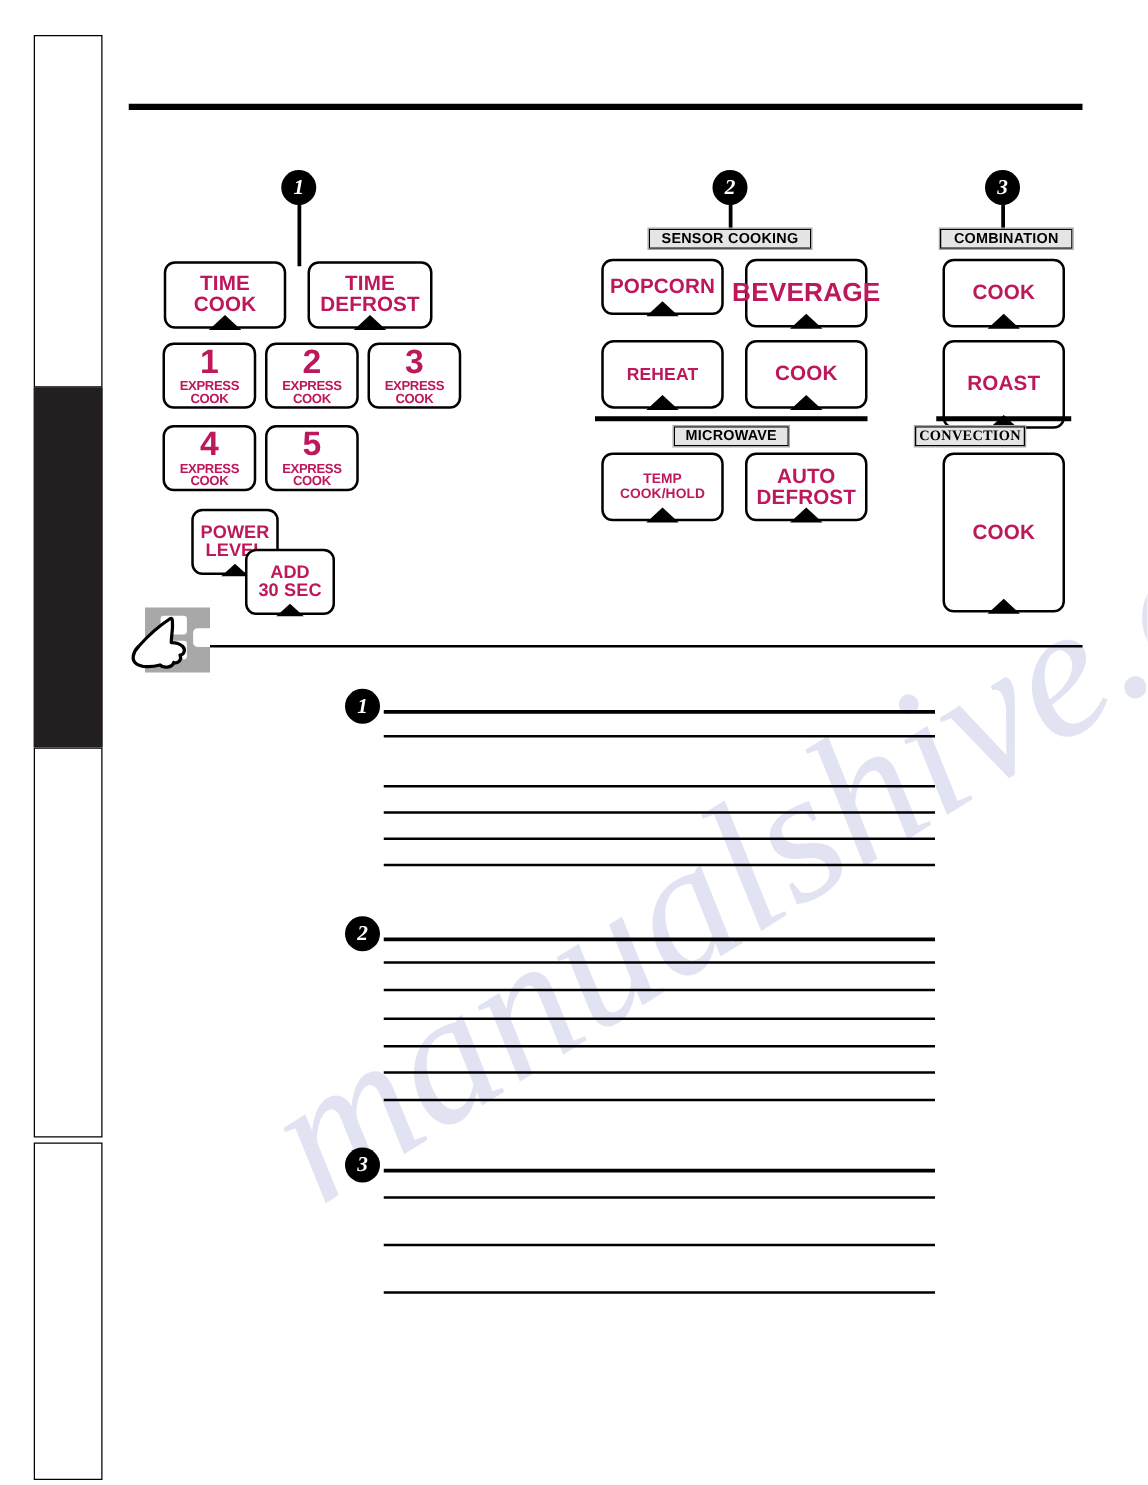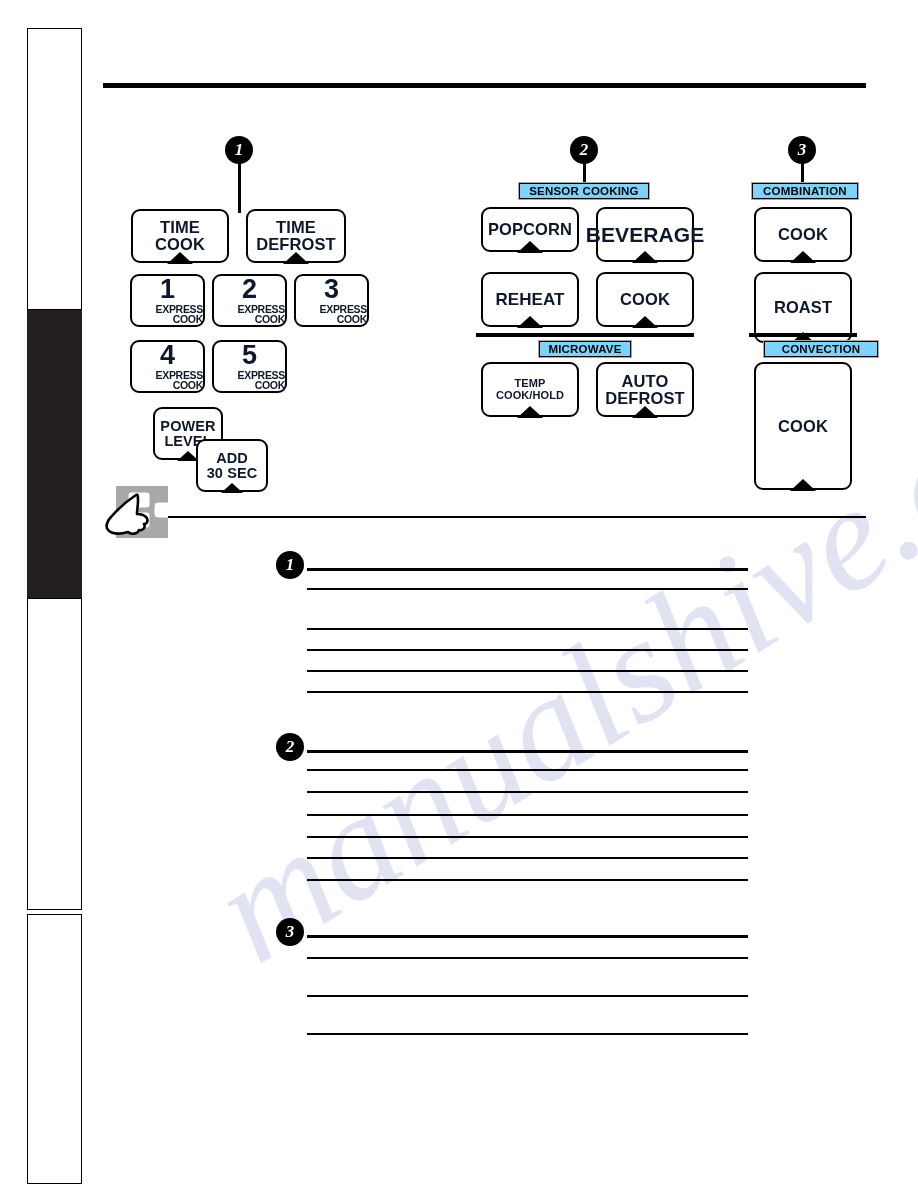--- a/index.html
+++ b/index.html
@@ -24,41 +24,41 @@
   .badge{position:absolute;width:28px;height:28px;border-radius:50%;
          background:#000;color:#fff;display:flex;align-items:center;justify-content:center;
          font-family:"Liberation Serif", serif;font-style:italic;font-weight:700;
          font-size:17px;line-height:1;}
   .badge span{transform:translate(0px,-1px);}
   .leader{position:absolute;width:2.6px;background:#000;}
 
   
   .key{position:absolute;box-sizing:border-box;background:#fff;border:2.6px solid #000;
        border-radius:9px;display:flex;flex-direction:column;align-items:center;
-       justify-content:center;text-align:right;color:#0f172a;font-weight:700;
+       justify-content:center;text-align:center;color:#be185d;font-weight:700;
        letter-spacing:.1px;}
   .key .ln{display:block;line-height:1.02;white-space:nowrap;}
   
   .key.notch::after{
     content:"";position:absolute;left:50%;bottom:-2.6px;transform:translateX(-50%);
     width:0;height:0;border-left:13px solid transparent;border-right:13px solid transparent;
     border-bottom:12px solid #000;
   }
   .key.notch.small::after{
     border-left-width:11px;border-right-width:11px;border-bottom-width:10px;
   }
 
   
   .key.express{justify-content:flex-start;padding-top:1px;}
   .key.express .num{font-size:27px;line-height:.96;font-weight:700;letter-spacing:0;}
   .key.express .sub{font-size:10.5px;line-height:1;font-weight:700;letter-spacing:-.3px;
                     margin-top:1px;}
 
   
-  .plate{position:absolute;box-sizing:border-box;background:#7dd3fc;
+  .plate{position:absolute;box-sizing:border-box;background:#e5e5e5;
          border:1.8px solid #000;outline:1.6px solid #a6a6a6;
          display:flex;align-items:center;justify-content:center;
          font-size:11.5px;font-weight:700;letter-spacing:.2px;color:#000;
          white-space:nowrap;}
 
   
   .sep{position:absolute;height:4.4px;background:#000;}
 
   
   .hand-icon{position:absolute;left:104px;top:483px;width:64px;height:62px;}
@@ -141,21 +141,21 @@
   <div class="plate" style="left:519px;top:183px;width:130px;height:16px;">
     <span>SENSOR COOKING</span>
   </div>
 
   <div class="key notch" style="left:481px;top:207px;width:98px;height:45px;font-size:16.5px;">
     <span class="ln">POPCORN</span>
   </div>
   <div class="key notch" style="left:596px;top:207px;width:98px;height:55px;font-size:21px;">
     <span class="ln">BEVERAGE</span>
   </div>
-  <div class="key notch" style="left:481px;top:272px;width:98px;height:55px;font-size:17px;">
+  <div class="key notch" style="left:481px;top:272px;width:98px;height:55px;font-size:14px;border-radius:10px;">
     <span class="ln">REHEAT</span>
   </div>
   <div class="key notch" style="left:596px;top:272px;width:98px;height:55px;font-size:16.5px;">
     <span class="ln">COOK</span>
   </div>
 
   <div class="sep" style="left:476px;top:333px;width:218px;"></div>
 
   <div class="plate" style="left:539px;top:341px;width:92px;height:16px;">
     <span>MICROWAVE</span>
@@ -181,21 +181,21 @@
 
   <div class="key notch" style="left:754px;top:207px;width:98px;height:55px;font-size:16.5px;">
     <span class="ln">COOK</span>
   </div>
   <div class="key notch" style="left:754px;top:272px;width:98px;height:71px;font-size:16.5px;">
     <span class="ln">ROAST</span>
   </div>
 
   <div class="sep" style="left:749px;top:333px;width:108px;"></div>
 
-  <div class="plate" style="left:764px;top:341px;width:114px;height:16px;">
+  <div class="plate" style="left:732px;top:341px;width:88px;height:16px;font-family:Liberation Serif, serif;">
     <span>CONVECTION</span>
   </div>
 
   <div class="key notch" style="left:754px;top:362px;width:98px;height:128px;font-size:16.5px;justify-content:flex-start;padding-top:54px;">
     <span class="ln">COOK</span>
   </div>
 
   <div class="hand-icon">
     <svg width="64" height="62" viewBox="0 0 64 62" xmlns="http://www.w3.org/2000/svg">
       <rect x="12" y="3" width="52" height="52" fill="#a8a8a8"></rect>

